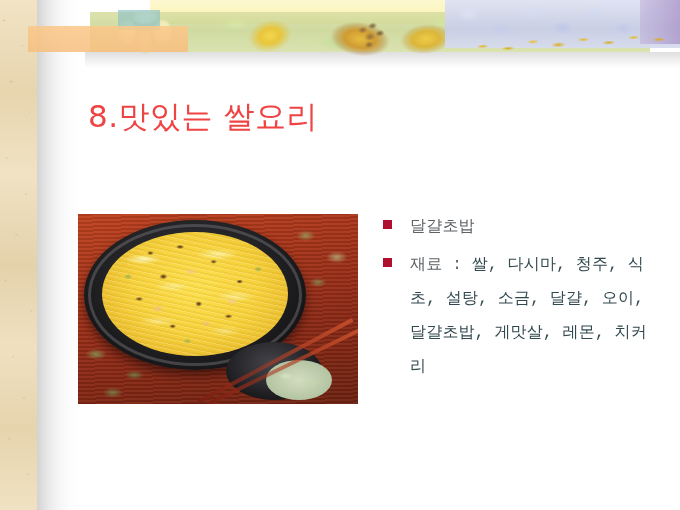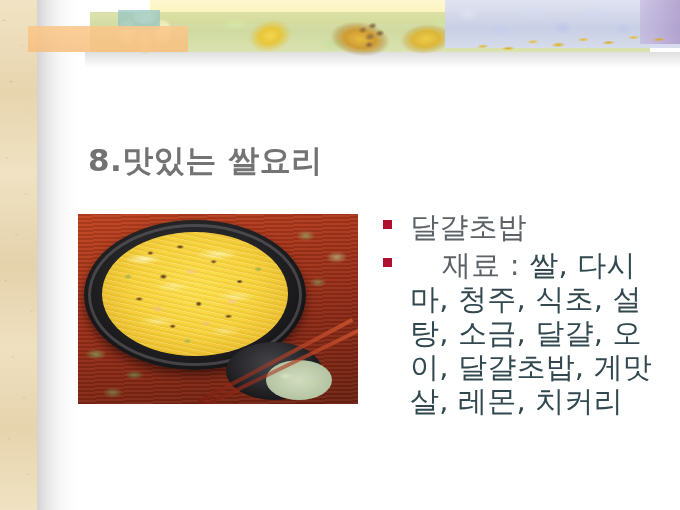--- a/index.html
+++ b/index.html
@@ -196,25 +196,24 @@
     left: 85px; top: 52px;
     width: 595px; height: 16px;
     background: linear-gradient(180deg, rgba(140,140,140,.28) 0%, rgba(255,255,255,0) 100%);
   }
 
   
   .slide-title {
     position: absolute;
     left: 88px; top: 96px;
     font-size: 31px;
-    font-weight: 700;
+    font-weight: 400;
     letter-spacing: .5px;
-    color: #737373;
+    color: #ef4444;
     white-space: nowrap;
-    margin-top: 44px;
   }
 
   
   .photo {
     position: absolute;
     left: 78px; top: 214px;
     width: 280px; height: 190px;
     overflow: hidden;
     background: #8d2a18;
   }
@@ -349,27 +348,28 @@
   }
   .bullet-marker {
     flex: 0 0 auto;
     width: 9px;
     height: 9px;
     margin-top: 10px;
     margin-right: 18px;
     background: #b01030;
   }
   .bullet-text {
-    font-size: 29px;
+    font-size: 16px;
     line-height: 34px;
     color: #31484f;
     letter-spacing: .2px;
+    font-family: Liberation Mono, monospace;
   }
   .bullet-text.muted { color: #5d6266; }
-  .bullet-text .lead { color: #5d6266; margin-left: 32px; }
+  .bullet-text .lead { color: #5d6266; }
 </style>
 </head>
 <body>
 
 <div id="slide">
 
   <div class="sand-strip"></div>
   <div class="panel-shadow"></div>
 
   <div class="banner">

